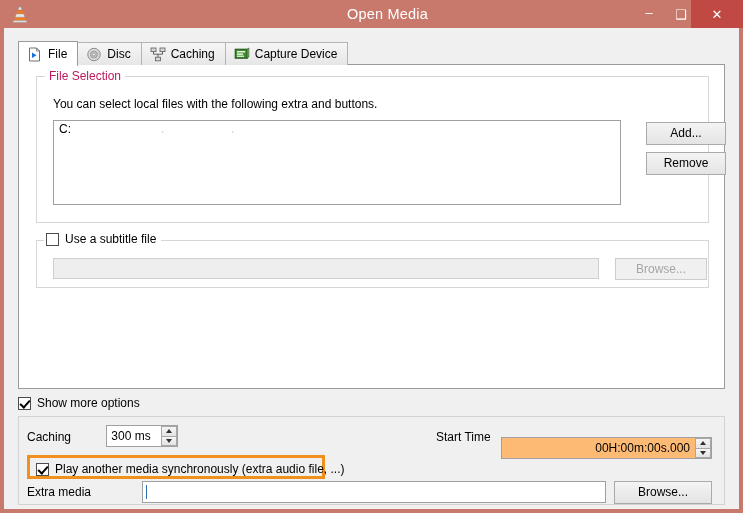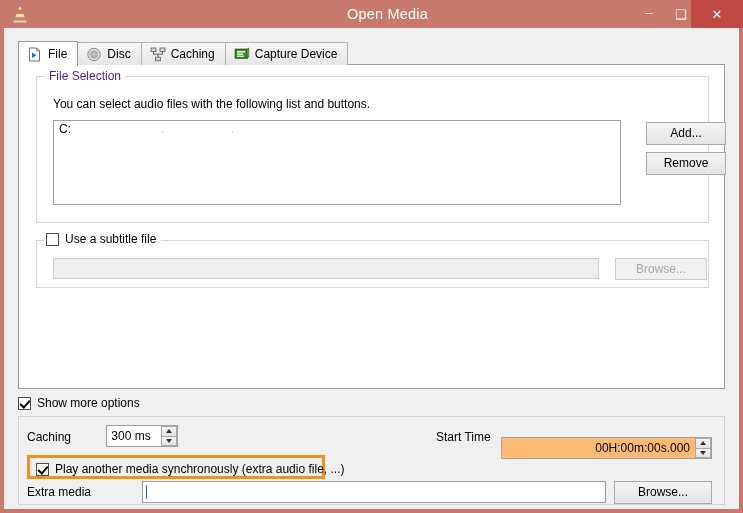--- a/index.html
+++ b/index.html
@@ -137,21 +137,21 @@
     border: 1px solid #d6d6d6;
     box-sizing: border-box;
   }
   .groupbox > .gtitle {
     position: absolute;
     top: -8px;
     left: 8px;
     background: #ffffff;
     padding: 0 4px;
     font-size: 12px;
-    color: #4c1d95;
+    color: #be185d;
     white-space: nowrap;
   }
 
   #grp-fileselect {
     left: 17px; top: 11px;
     width: 673px; height: 147px;
   }
   #fs-desc {
     position: absolute;
     left: 16px; top: 20px;
@@ -477,21 +477,21 @@
         </span>
         <span>Capture Device</span>
       </div>
     </div>
 
     <div id="tabpage">
 
       <div class="groupbox" id="grp-fileselect">
         <span class="gtitle">File Selection</span>
 
-        <div id="fs-desc">You can select audio files with the following list and buttons.</div>
+        <div id="fs-desc">You can select local files with the following extra and buttons.</div>
 
         <div id="filelist">
           <div class="row"><span>C:</span><span class="dim">                           .                    .</span></div>
         </div>
 
         <div class="sidebtn" id="btn-add">Add...</div>
         <div class="sidebtn" id="btn-remove">Remove</div>
       </div>
 
       <div class="groupbox" id="grp-subtitle">

